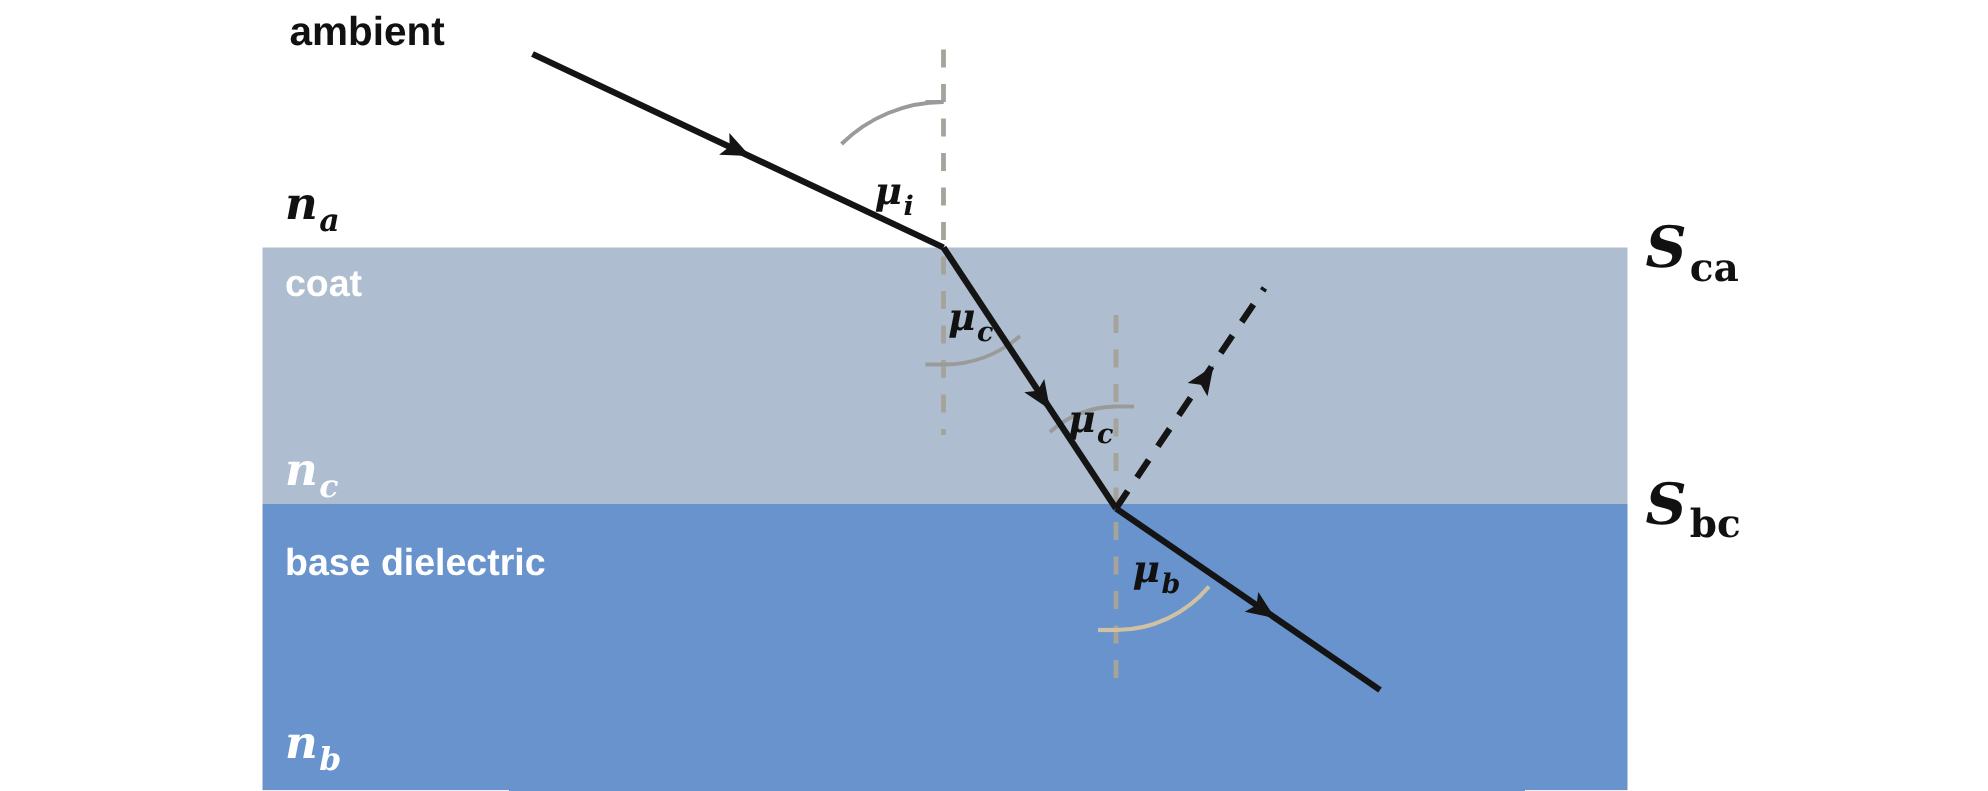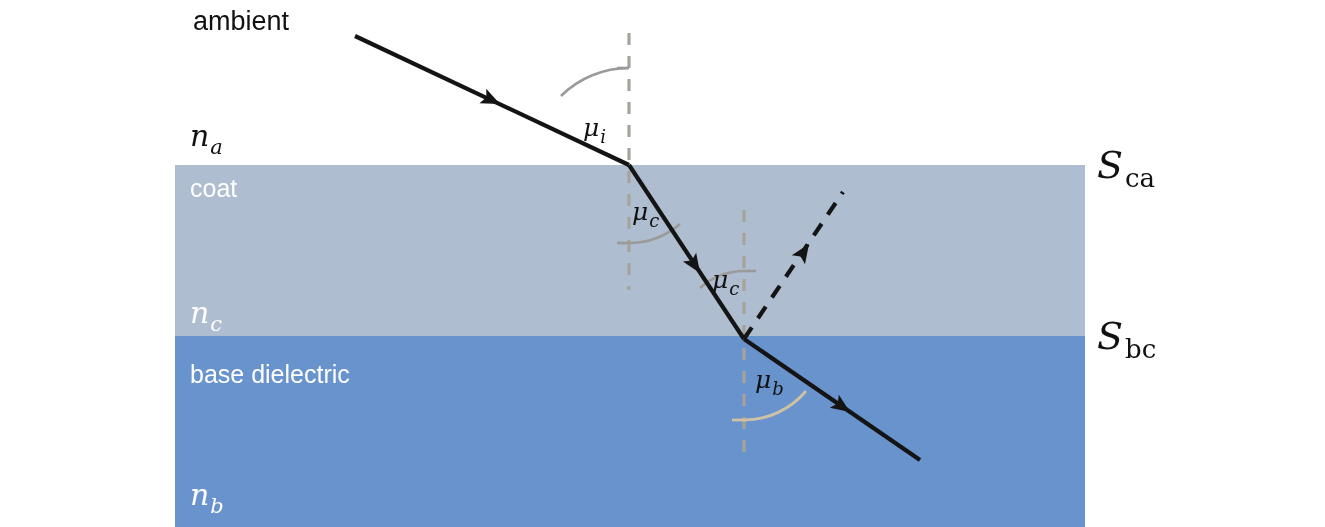--- a/index.html
+++ b/index.html
@@ -9,20 +9,21 @@
   }
   body {
     font-family: "Liberation Sans", sans-serif;
   }
   #figure {
     position: relative;
     width: 1325px;
     height: 527px;
     background: #ffffff;
     overflow: hidden;
+    font-weight: bold;
   }
   svg.diagram {
     display: block;
     width: 1325px;
     height: 527px;
   }
   .layer-label {
     font-family: "Liberation Sans", sans-serif;
     font-size: 25px;
     fill: #ffffff;

